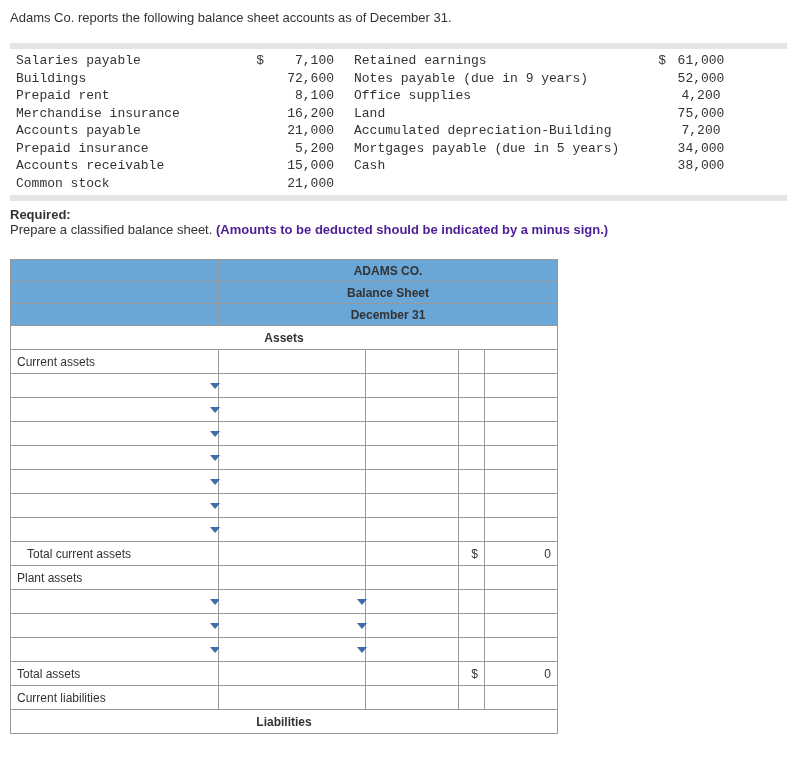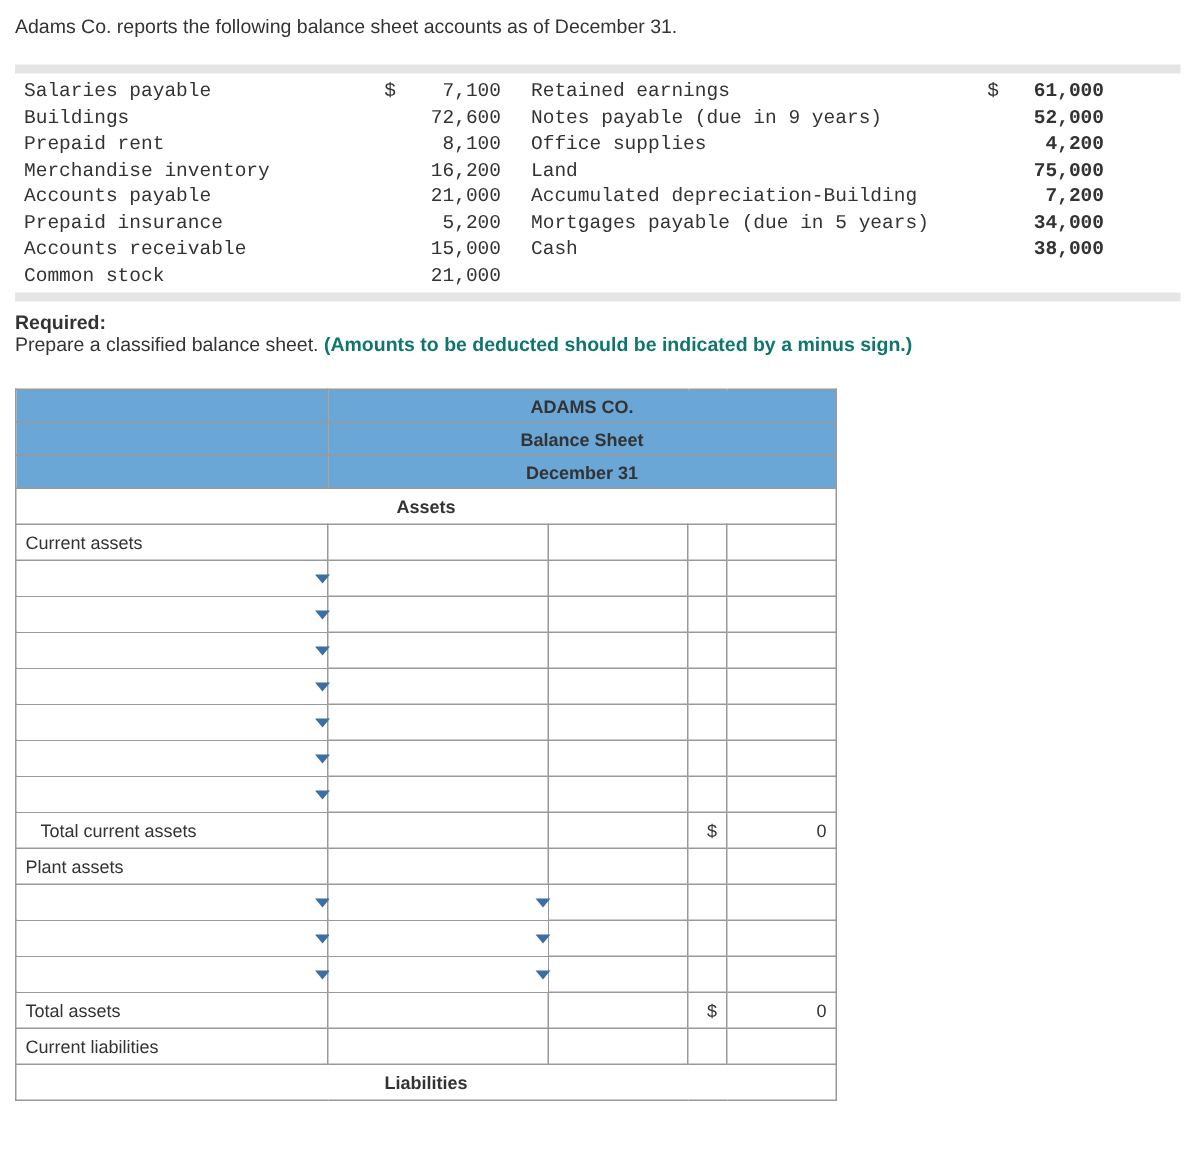--- a/index.html
+++ b/index.html
@@ -20,27 +20,27 @@
       font-size: 13px;
       padding: 0 6px;
       display: flex;
     }
     .col-label { flex: 0 0 230px; }
     .col-curr { flex: 0 0 18px; text-align: right; }
     .col-val { flex: 0 0 70px; text-align: right; }
     .col-gap { flex: 0 0 20px; }
     .col-label2 { flex: 0 0 290px; }
     .col-curr2 { flex: 0 0 22px; text-align: right; }
-    .col-val2 { flex: 0 0 70px; text-align: right; font-weight: bold; }
+    .col-val2 { flex: 0 0 70px; text-align: center; }
     .data-row { display: flex; line-height: 1.35; }
 
     .required-block { margin-top: 6px; }
     .required-label { font-weight: bold; }
     .required-text { font-size: 13px; }
-    .red-text { color: #0f766e; font-weight: bold; }
+    .red-text { color: #4c1d95; font-weight: bold; }
 
     .worksheet {
       margin-top: 22px;
       border-collapse: collapse;
       font-size: 12px;
       padding-left: 32px;
     }
     .worksheet td {
       border: 1px solid #999;
       height: 24px;
@@ -113,21 +113,21 @@
     <div class="data-row">
         <div class="col-label">Prepaid rent</div>
         <div class="col-curr"></div>
         <div class="col-val">8,100</div>
         <div class="col-gap"></div>
         <div class="col-label2">Office supplies</div>
         <div class="col-curr2"></div>
         <div class="col-val2">4,200</div>
       </div>
     <div class="data-row">
-        <div class="col-label">Merchandise inventory</div>
+        <div class="col-label">Merchandise insurance</div>
         <div class="col-curr"></div>
         <div class="col-val">16,200</div>
         <div class="col-gap"></div>
         <div class="col-label2">Land</div>
         <div class="col-curr2"></div>
         <div class="col-val2">75,000</div>
       </div>
     <div class="data-row">
         <div class="col-label">Accounts payable</div>
         <div class="col-curr"></div>

